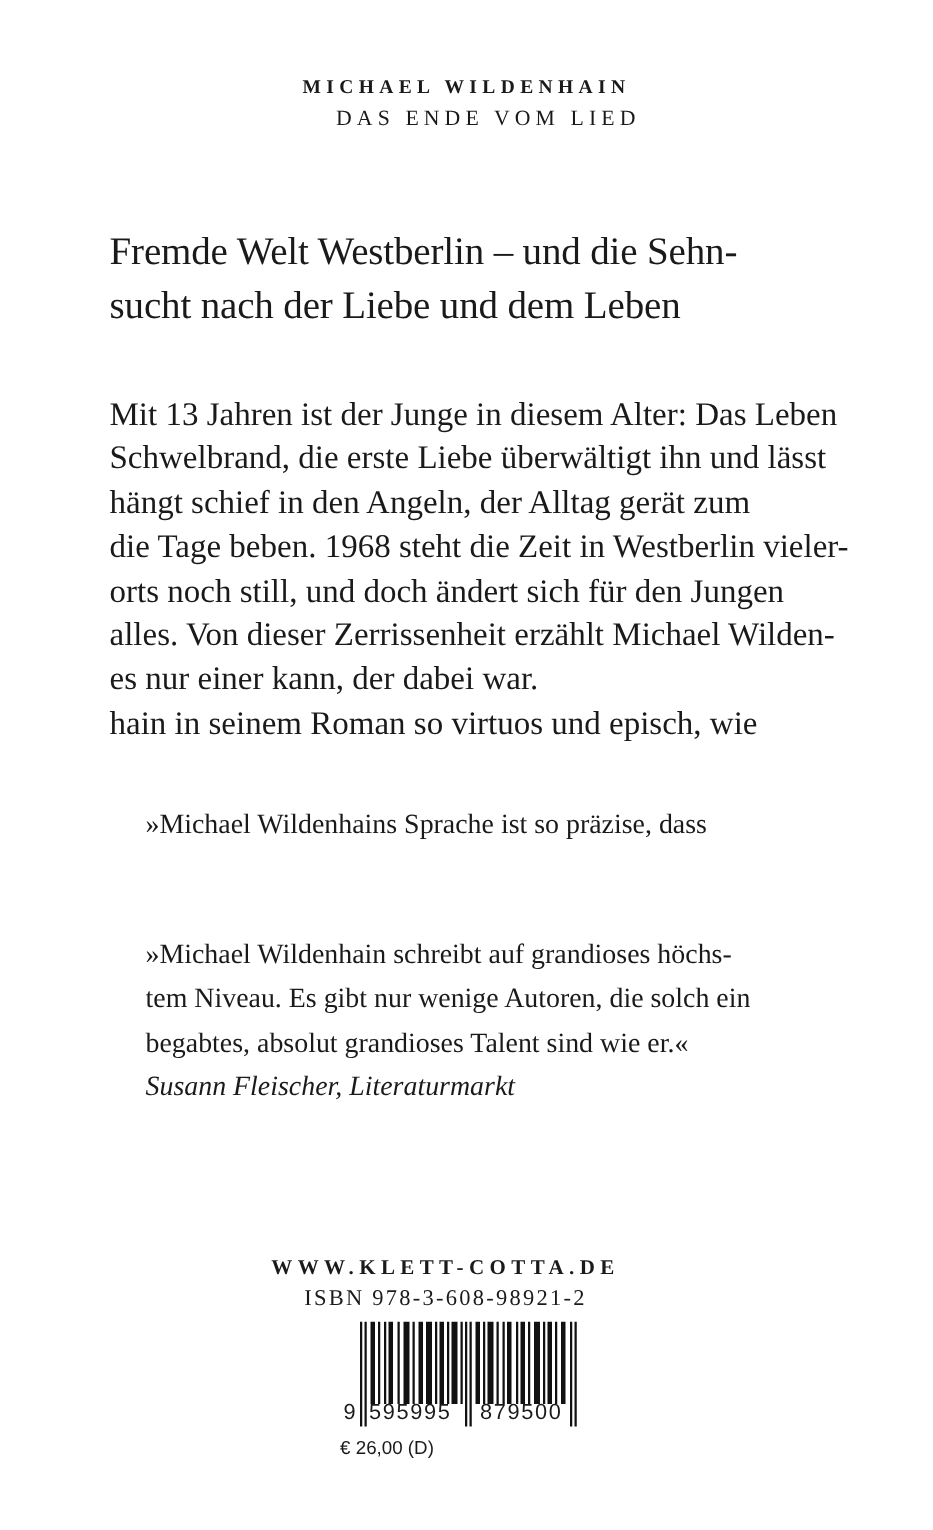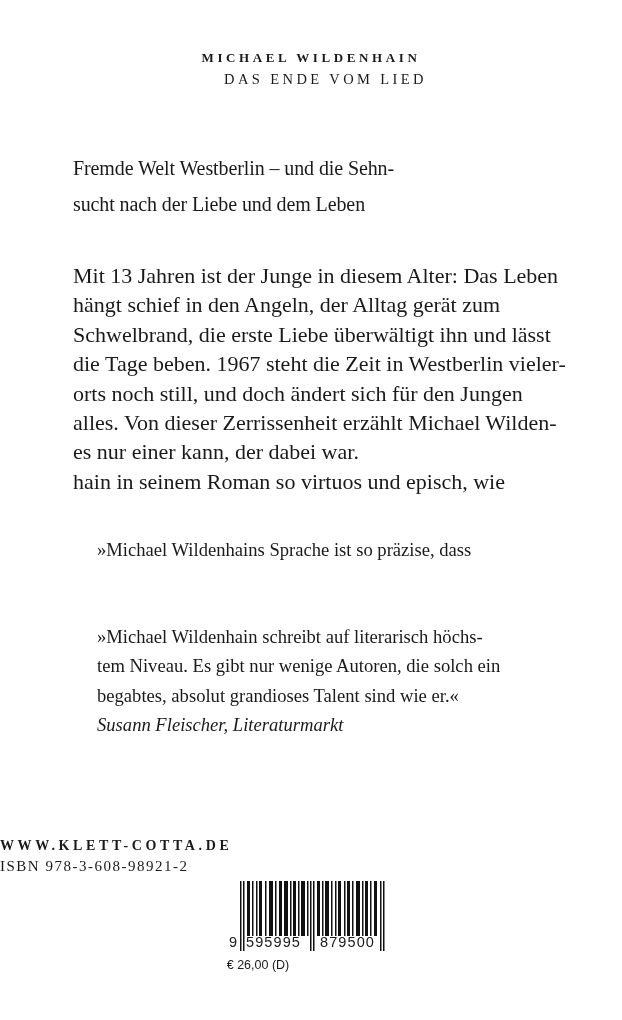--- a/index.html
+++ b/index.html
@@ -1,28 +1,28 @@
 <!DOCTYPE html>
 <html><head>
 <meta charset="utf-8">
 <style>
   html, body { margin:0; padding:0; background:#ffffff; }
   body { width:622px; height:1020px; position:relative; overflow:hidden; color:#1a1a1a; font-family:"DejaVu Serif", serif; }
   .header { position:absolute; top:48px; left:0; width:622px; text-align:center; }
   .author { font-family:"Liberation Serif", serif; font-weight:bold; font-size:13px; letter-spacing:3.6px; line-height:20px; }
   .title { font-family:"Liberation Serif", serif; font-size:14.5px; letter-spacing:3.4px; line-height:20px; margin-top:1px;padding-left:29px; }
-  .headline { position:absolute; left:73px; top:150px; width:520px; font-family:"Liberation Serif", serif; font-size:20px; line-height:36px; letter-spacing:-0.1px; }
+  .headline { position:absolute; left:73px; top:150px; width:520px; font-family:"Liberation Serif", serif; font-size:26px; line-height:36px; letter-spacing:-0.1px; }
   .headline div { white-space:nowrap; }
   .blurb { position:absolute; left:73px; top:261px; width:520px; font-family:"Liberation Serif", serif; font-size:22px; line-height:29.4px; }
   .blurb div, .quote div { white-space:nowrap; }
   .quote { position:absolute; left:73px; width:520px; font-family:"Liberation Serif", serif; font-size:18.6px; line-height:29.4px;margin-left:24px; }
   .q1 { top:535px; }
   .q2 { top:622px; }
   .src { font-style:italic; }
-  .footer { position:absolute; top:836px; left:0; width:594px; }
+  .footer { position:absolute; top:836px; left:0; width:594px; text-align:center; }
   .url { font-family:"Liberation Serif", serif; font-weight:bold; font-size:14px; letter-spacing:3.6px; line-height:20px; }
   .isbn { font-family:"Liberation Serif", serif; font-size:15px; letter-spacing:1.5px; line-height:21px; }
   .barcode { position:absolute; left:230px; top:881px; width:165px; height:72px; }
   .barcode svg { display:block; }
   .digits { position:absolute; left:229px; top:934px; width:170px; font-family:"Liberation Sans", sans-serif; font-size:14.5px; letter-spacing:1.1px; background:transparent; white-space:nowrap; }
   .digits .lead { display:inline-block; width:13px; }
   .price { position:absolute; top:958px; left:0; width:516px; text-align:center; font-family:"Liberation Sans", sans-serif; font-size:12.5px; }
 </style>
 </head>
 <body>
@@ -32,35 +32,35 @@
   <div class="title">DAS ENDE VOM LIED</div>
 </div>
 
 <div class="headline">
   <div>Fremde Welt Westberlin – und die Sehn-</div>
   <div>sucht nach der Liebe und dem Leben</div>
 </div>
 
 <div class="blurb">
   <div>Mit 13 Jahren ist der Junge in diesem Alter: Das Leben</div>
+  <div>Schwelbrand, die erste Liebe überwältigt ihn und lässt</div>
   <div>hängt schief in den Angeln, der Alltag gerät zum</div>
-  <div>Schwelbrand, die erste Liebe überwältigt ihn und lässt</div>
-  <div>die Tage beben. 1967 steht die Zeit in Westberlin vieler-</div>
+  <div>die Tage beben. 1968 steht die Zeit in Westberlin vieler-</div>
   <div>orts noch still, und doch ändert sich für den Jungen</div>
   <div>alles. Von dieser Zerrissenheit erzählt Michael Wilden-</div>
   <div>es nur einer kann, der dabei war.</div>
   <div>hain in seinem Roman so virtuos und episch, wie</div>
 </div>
 
 <div class="quote q1">
   <div>»Michael Wildenhains Sprache ist so präzise, dass</div>
 </div>
 
 <div class="quote q2">
-  <div>»Michael Wildenhain schreibt auf literarisch höchs-</div>
+  <div>»Michael Wildenhain schreibt auf grandioses höchs-</div>
   <div>tem Niveau. Es gibt nur wenige Autoren, die solch ein</div>
   <div>begabtes, absolut grandioses Talent sind wie er.«</div>
   <div class="src">Susann Fleischer, Literaturmarkt</div>
 </div>
 
 <div class="footer">
   <div class="url">WWW.KLETT-COTTA.DE</div>
   <div class="isbn">ISBN 978-3-608-98921-2</div>
 </div>
 

